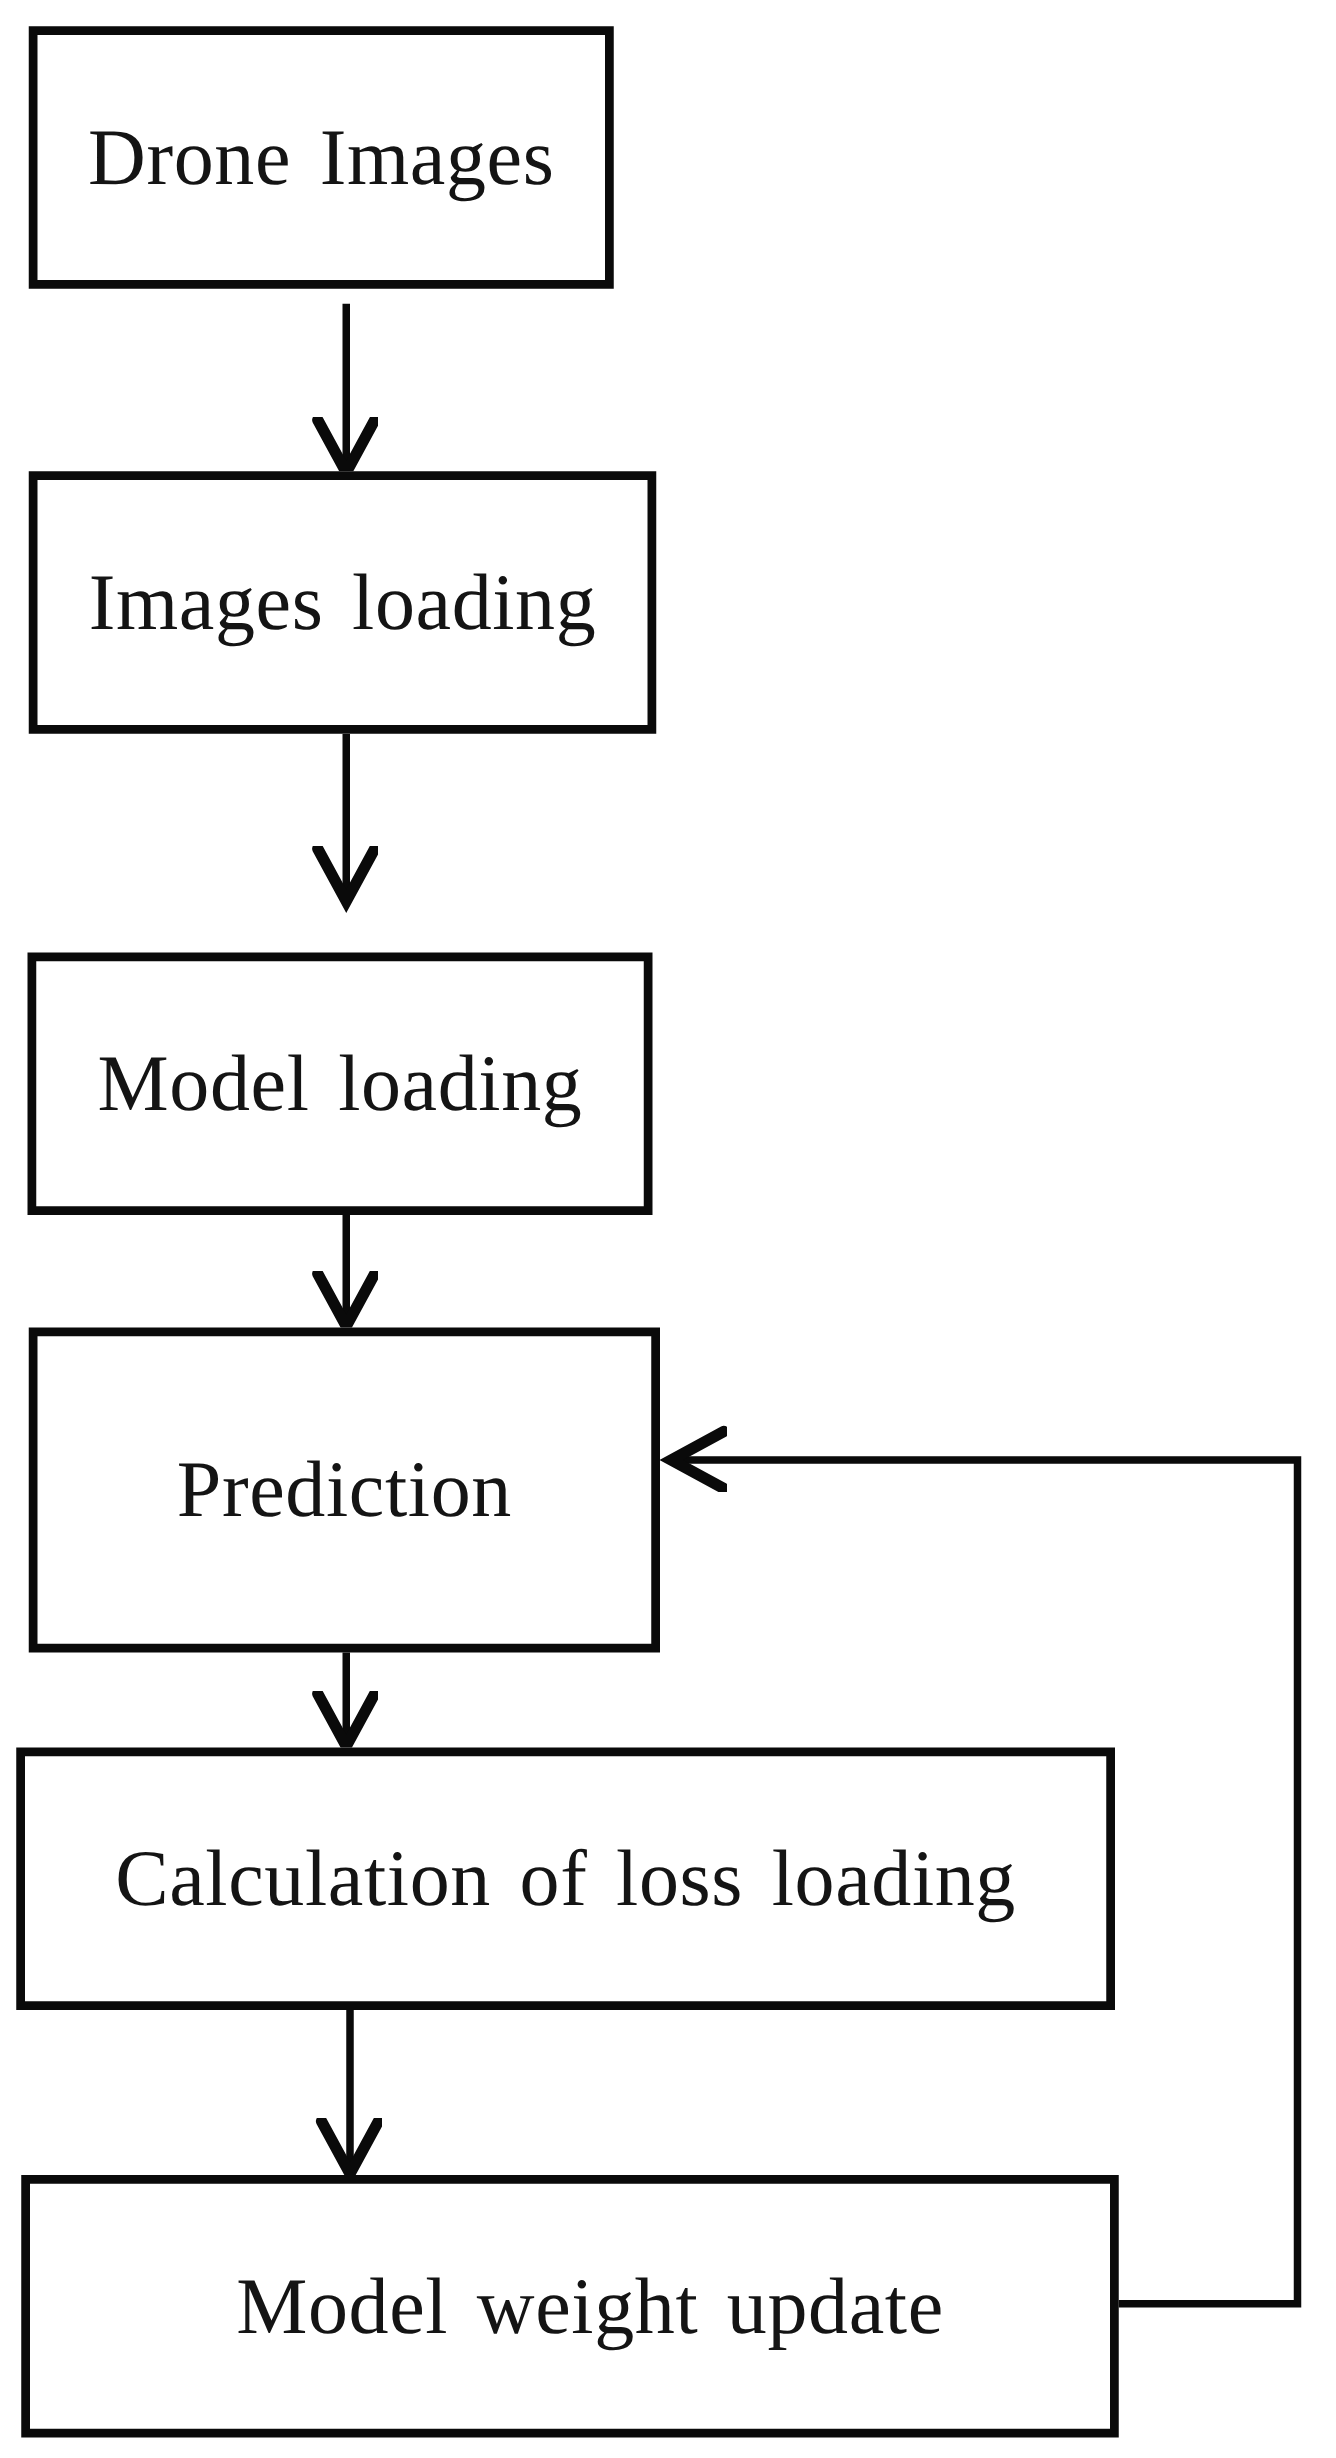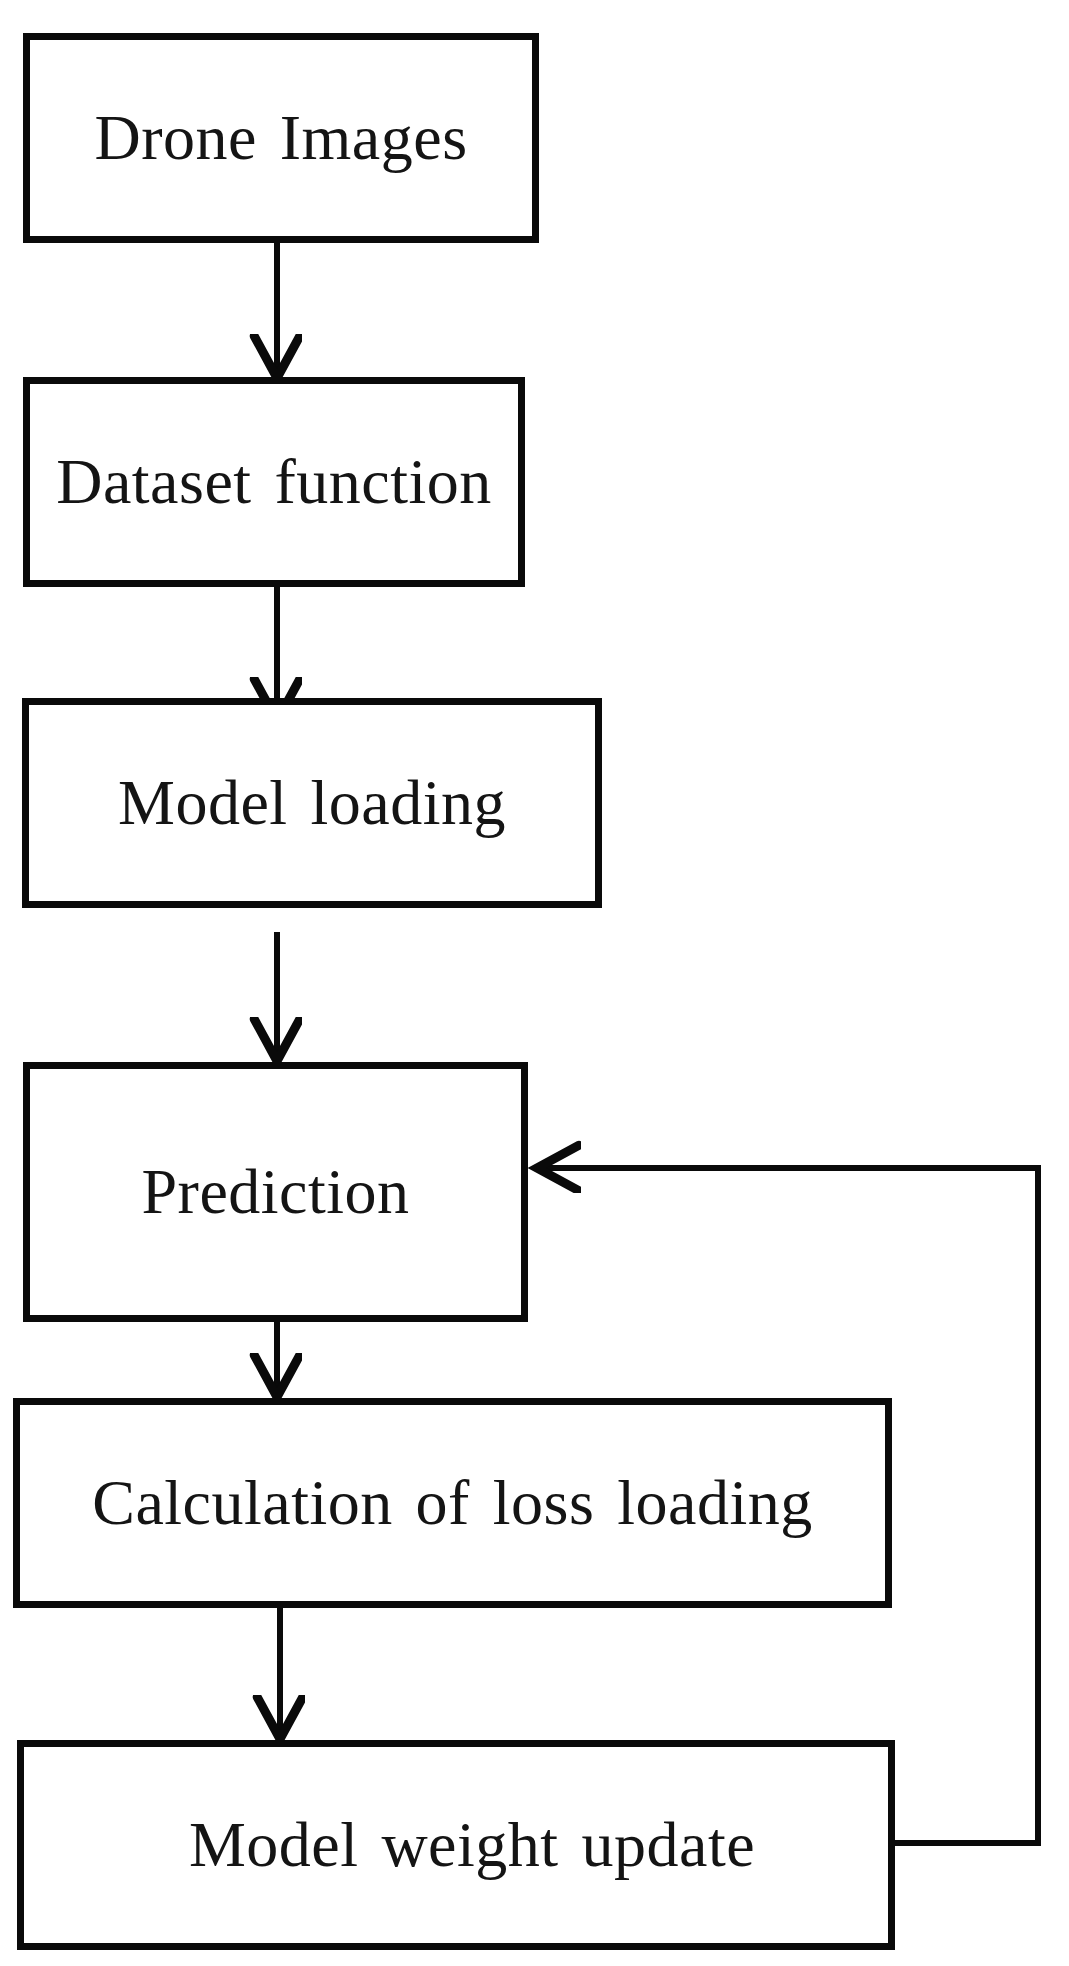--- a/index.html
+++ b/index.html
@@ -33,23 +33,23 @@
   .node .lbl {
     font-family: "Liberation Serif", "DejaVu Serif", serif;
     font-size: 64px;
     line-height: 1.1;
     color: #141414;
     letter-spacing: 0.5px;
     word-spacing: 0.10em;
     white-space: nowrap;
   }
   
-  #node-drone       { left: 23px;  top: 33px;   width: 516px; height: 210px; }
+  #node-drone       { left: 23px;  top: 21px;   width: 468px; height: 210px; }
   #node-dataset     { left: 23px;  top: 377px;  width: 502px; height: 210px; }
-  #node-model-load  { left: 22px;  top: 698px;  width: 580px; height: 210px; }
+  #node-model-load  { left: 22px;  top: 762px;  width: 500px; height: 210px; }
   #node-prediction  { left: 23px;  top: 1062px; width: 505px; height: 260px; }
   #node-loss        { left: 13px;  top: 1398px; width: 879px; height: 210px; }
   #node-weight      { left: 17px;  top: 1740px; width: 878px; height: 210px; padding-left: 32px; }
 </style>
 </head>
 <body>
 
 <div class="stage">
 
   <svg class="connector-layer" width="1069" height="1966" viewBox="0 0 1069 1966" xmlns="http://www.w3.org/2000/svg">
@@ -65,21 +65,21 @@
     <path d="M277,1272 V1397" stroke="#0a0a0a" stroke-width="6" fill="none" marker-end="url(#arrowV)"></path>
     <path d="M280,1608 V1739" stroke="#0a0a0a" stroke-width="6" fill="none" marker-end="url(#arrowV)"></path>
     <path d="M893,1843 H1038 V1168 H537" stroke="#0a0a0a" stroke-width="6" fill="none" stroke-linejoin="miter" marker-end="url(#arrowV)"></path>
   </svg>
 
   <div class="node" id="node-drone">
     <span class="lbl">Drone Images</span>
   </div>
 
   <div class="node" id="node-dataset">
-    <span class="lbl">Dataset function</span>
+    <span class="lbl">Images loading</span>
   </div>
 
   <div class="node" id="node-model-load">
     <span class="lbl">Model loading</span>
   </div>
 
   <div class="node" id="node-prediction">
     <span class="lbl">Prediction</span>
   </div>
 

